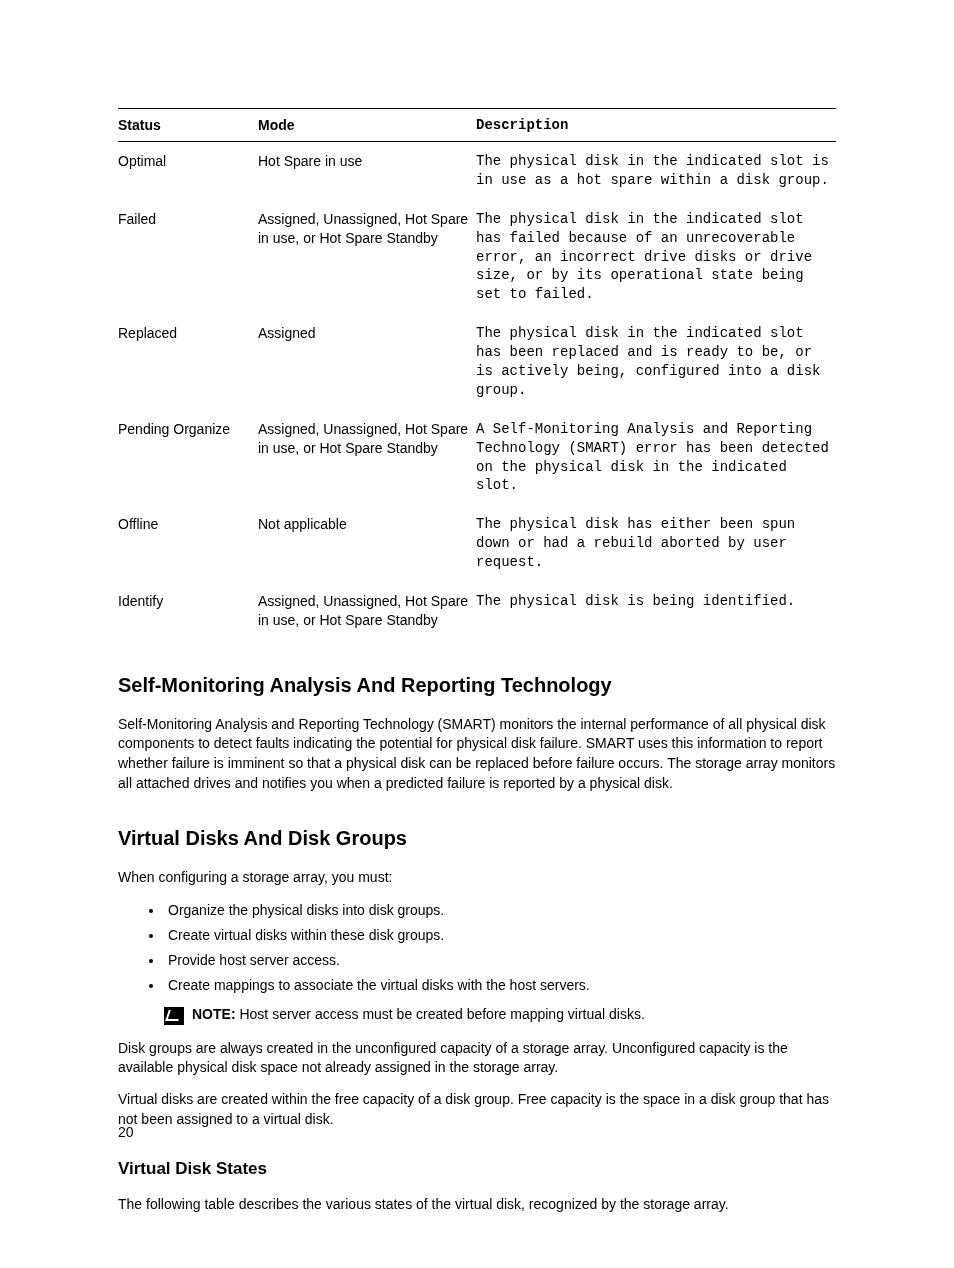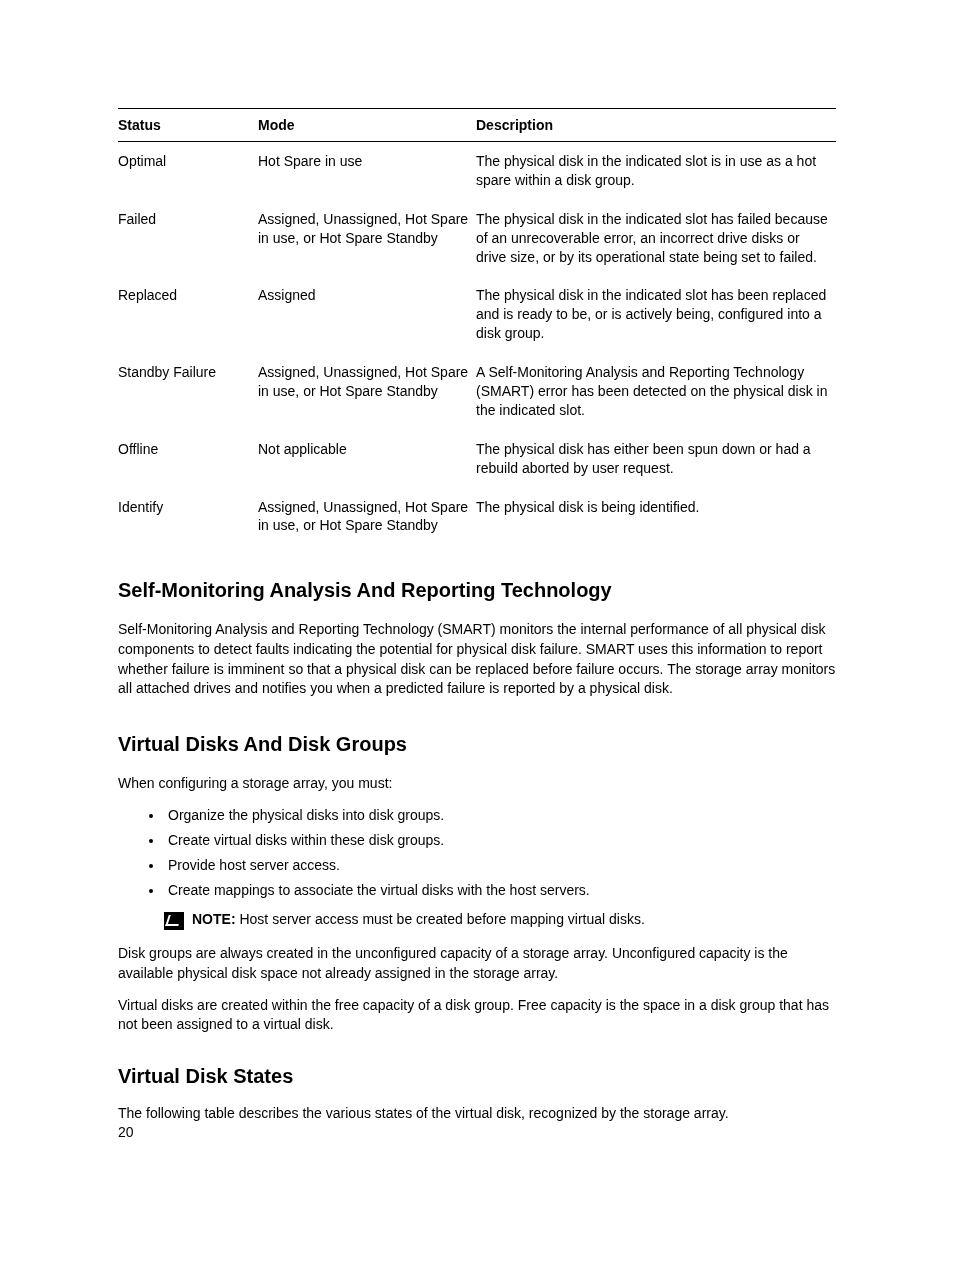--- a/index.html
+++ b/index.html
@@ -31,30 +31,30 @@
       padding: 8px 6px 8px 0;
       vertical-align: top;
     }
     td {
       padding: 10px 6px 10px 0;
       vertical-align: top;
       line-height: 1.35;
     }
     th.col-status, td.col-status { width: 140px; }
     th.col-mode, td.col-mode { width: 218px; }
-    th.col-desc, td.col-desc { width: auto; }
+    th.col-desc, td.col-desc { width: auto; font-family: Liberation Mono, monospace; }
 
     h2.section-heading {
       font-size: 20px;
       font-weight: bold;
       margin-top: 34px;
       margin-bottom: 18px;
     }
     h2.subsection-heading {
-      font-size: 20px;
+      font-size: 17px;
       font-weight: bold;
       margin-top: 30px;
       margin-bottom: 16px;
     }
     p.body-text {
       font-size: 14px;
       line-height: 1.4;
       margin-bottom: 12px;
     }
     ul.config-list {
@@ -128,21 +128,21 @@
       <td class="col-status">Failed</td>
       <td class="col-mode">Assigned, Unassigned, Hot Spare in use, or Hot Spare Standby</td>
       <td class="col-desc">The physical disk in the indicated slot has failed because of an unrecoverable error, an incorrect drive disks or drive size, or by its operational state being set to failed.</td>
     </tr>
     <tr>
       <td class="col-status">Replaced</td>
       <td class="col-mode">Assigned</td>
       <td class="col-desc">The physical disk in the indicated slot has been replaced and is ready to be, or is actively being, configured into a disk group.</td>
     </tr>
     <tr>
-      <td class="col-status">Standby Failure</td>
+      <td class="col-status">Pending Organize</td>
       <td class="col-mode">Assigned, Unassigned, Hot Spare in use, or Hot Spare Standby</td>
       <td class="col-desc">A Self-Monitoring Analysis and Reporting Technology (SMART) error has been detected on the physical disk in the indicated slot.</td>
     </tr>
     <tr>
       <td class="col-status">Offline</td>
       <td class="col-mode">Not applicable</td>
       <td class="col-desc">The physical disk has either been spun down or had a rebuild aborted by user request.</td>
     </tr>
     <tr>
       <td class="col-status">Identify</td>

